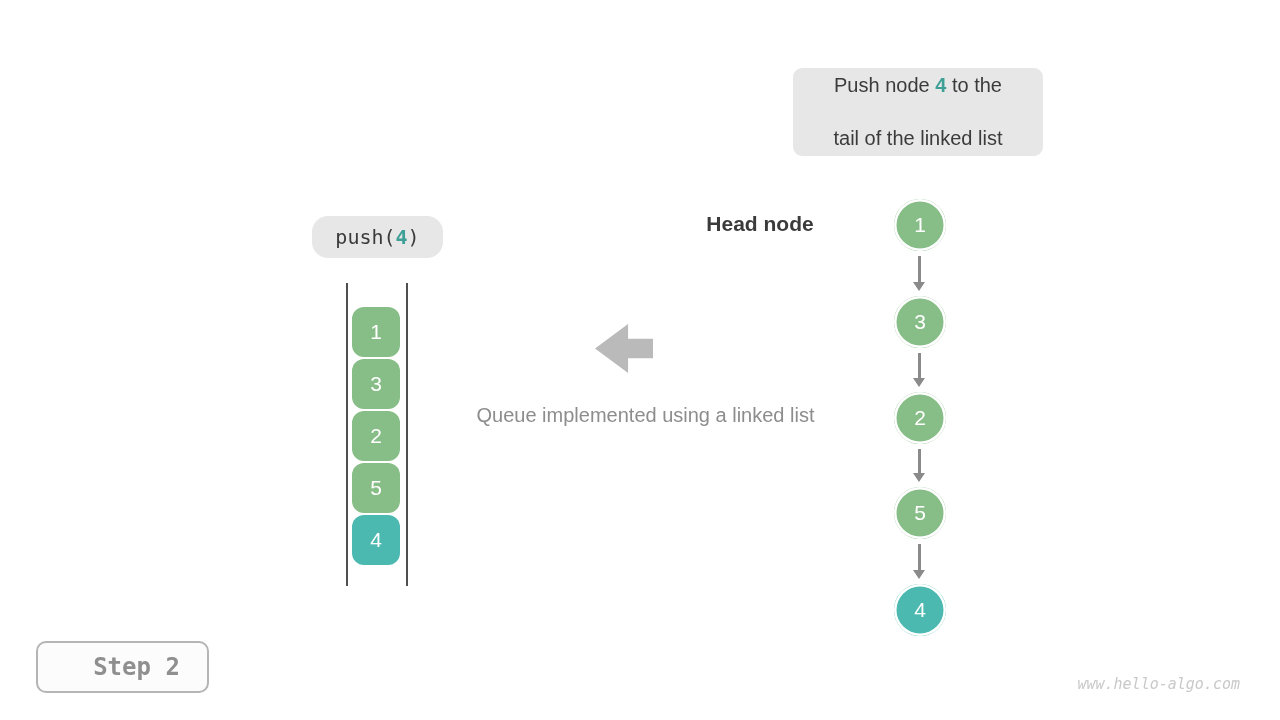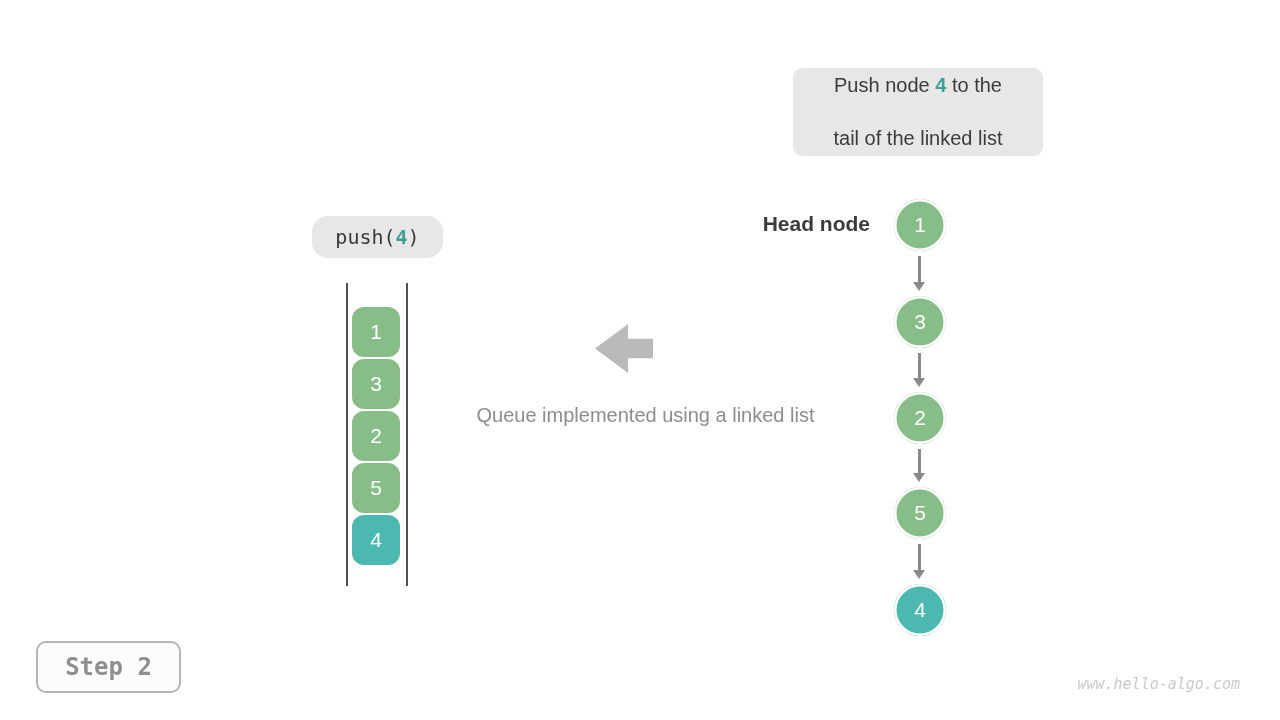--- a/index.html
+++ b/index.html
@@ -50,21 +50,21 @@
   }
 
   
   .caption {
     position:absolute; left:438px; top:404px; width:415px; text-align:center;
     font-size:20px; color:var(--caption_gray);
   }
 
   
   .node-label {
-    position:absolute; right:410px; width:220px; text-align:right;
+    position:absolute; right:410px; width:220px; text-align:center;
     font-size:21px; font-weight:bold; color:var(--dark_text);
   }
   .node-label.head { top:212px; }
   .node-label.tail { top:597px; }
 
   
   .ll-node {
     position:absolute; left:891px; width:52px; height:52px; border-radius:50%;
     border:3px solid; box-shadow: inset 0 0 0 2.5px #ffffff;
     display:flex; align-items:center; justify-content:center;
@@ -89,21 +89,21 @@
     border-left:6.5px solid transparent; border-right:6.5px solid transparent;
     border-top:9px solid var(--link_gray);
   }
 
   
   .step-badge {
     position:absolute; left:36px; top:641px; width:141px; height:48px;
     border:2px solid var(--step_border); border-radius:10px; background:var(--step_bg);
     display:flex; align-items:center; justify-content:center;
     font-family:"DejaVu Sans Mono", monospace; font-weight:bold;
-    font-size:24px; color:var(--step_text);
+    font-size:24px; color:var(--step_text);padding-left:28px;
   }
 
   
   .footer-url {
     position:absolute; right:40px; top:675px;
     font-family:"DejaVu Sans Mono", monospace; font-size:15px; color:var(--footer_gray);font-style:italic;
   }
 </style>
 </head>
 <body>

